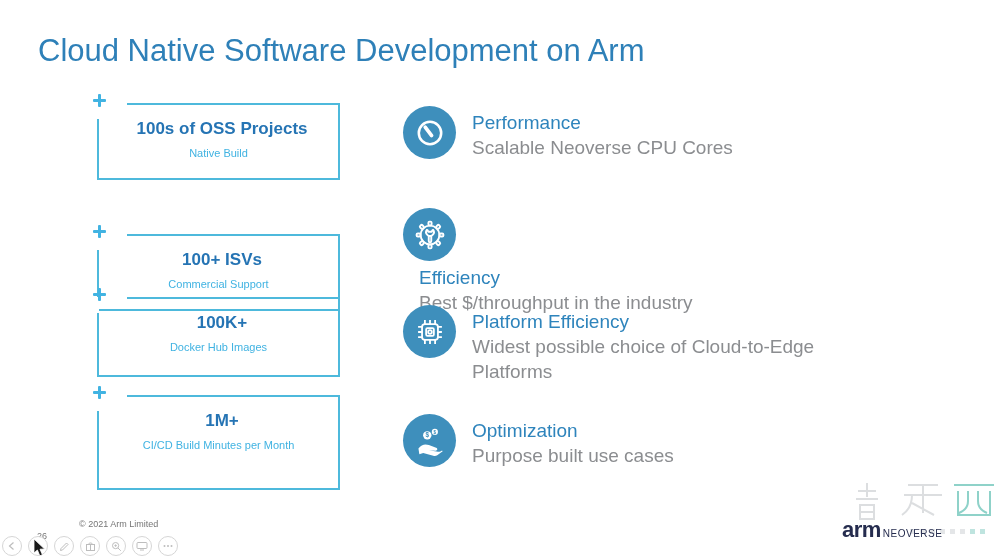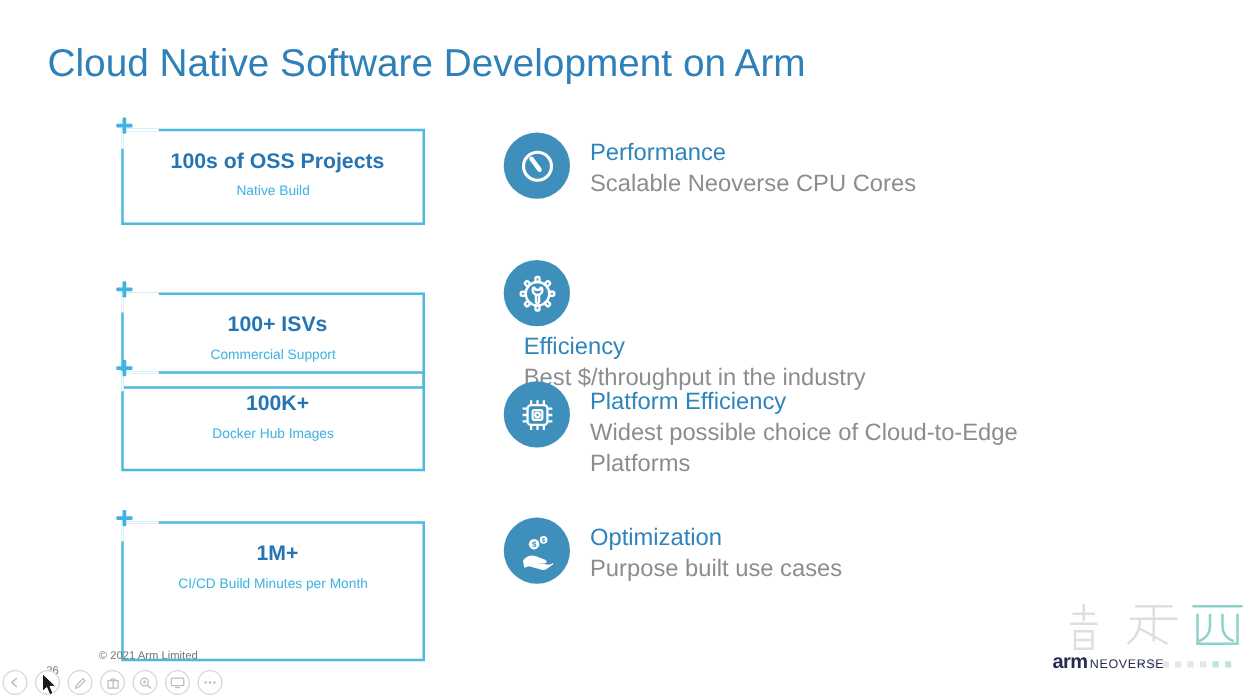--- a/index.html
+++ b/index.html
@@ -37,40 +37,40 @@
   .stat-box .corner-gap-left{position:absolute;top:-2px;left:-2px;width:2px;height:16px;background:#fff;}
   .plus-icon{position:absolute;left:-6px;top:-11px;width:13px;height:13px;}
   .plus-icon::before{content:"";position:absolute;left:0;top:5px;width:13px;height:3px;background:var(--stat_label_blue);border-radius:1px;}
   .plus-icon::after{content:"";position:absolute;left:5px;top:0;width:3px;height:13px;background:var(--stat_label_blue);border-radius:1px;}
   .stat-text{padding:11px 10px 0 17px;}
   .stat-value{font-size:17px;font-weight:bold;color:var(--stat_value_blue);line-height:25px;}
   .stat-label{font-size:11px;color:var(--stat_label_blue);line-height:25px;max-width:205px;}
   #stat-0{top:103px;height:77px;}
   #stat-1{top:198px;height:77px;margin-top:36px;}
   #stat-2{top:297px;height:80px;}
-  #stat-3{top:417px;height:112px;}
+  #stat-3{top:395px;height:95px;}
   
   .feature{position:absolute;left:403px;display:flex;align-items:flex-start;}
   #feature-0{top:106px;}
   #feature-1{top:208px;flex-direction:column;}
   #feature-2{top:305px;}
   #feature-3{top:414px;}
   .feature-icon-circle{
     width:53px;height:53px;border-radius:50%;
     background:var(--icon_circle_blue);
     display:flex;align-items:center;justify-content:center;flex:0 0 auto;
   }
   .feature-text{margin-left:16px;padding-top:4px;width:398px;}
   .feature-title{font-size:19px;color:var(--feature_title_blue);line-height:25px;}
   .feature-desc{font-size:19px;color:var(--feature_desc_gray);line-height:25px;}
   
   .page-number{position:absolute;left:37px;top:519px;font-size:9px;color:var(--footer_gray);margin-top:12px;}
   .copyright{position:absolute;left:79px;top:519px;font-size:9px;color:var(--footer_gray);}
   .arm-logo{position:absolute;left:842px;top:520px;display:flex;align-items:baseline;z-index:3;}
-  .arm-brand{font-size:16px;font-weight:bold;color:var(--arm_navy);letter-spacing:-0.5px;line-height:20px;}
+  .arm-brand{font-size:22px;font-weight:bold;color:var(--arm_navy);letter-spacing:-0.5px;line-height:20px;}
   .arm-product{font-size:10px;color:var(--arm_navy);letter-spacing:0.5px;margin-left:2px;}
   
   .toolbar{position:absolute;left:2px;top:536px;display:flex;z-index:2;}
   .tool-btn{
     width:20px;height:20px;border:1px solid #d6d6d6;border-radius:50%;
     margin-right:6px;display:flex;align-items:center;justify-content:center;
     color:var(--toolbar_gray);background:#fff;
   }
   .mouse-cursor{position:absolute;left:33px;top:539px;z-index:5;}
   

